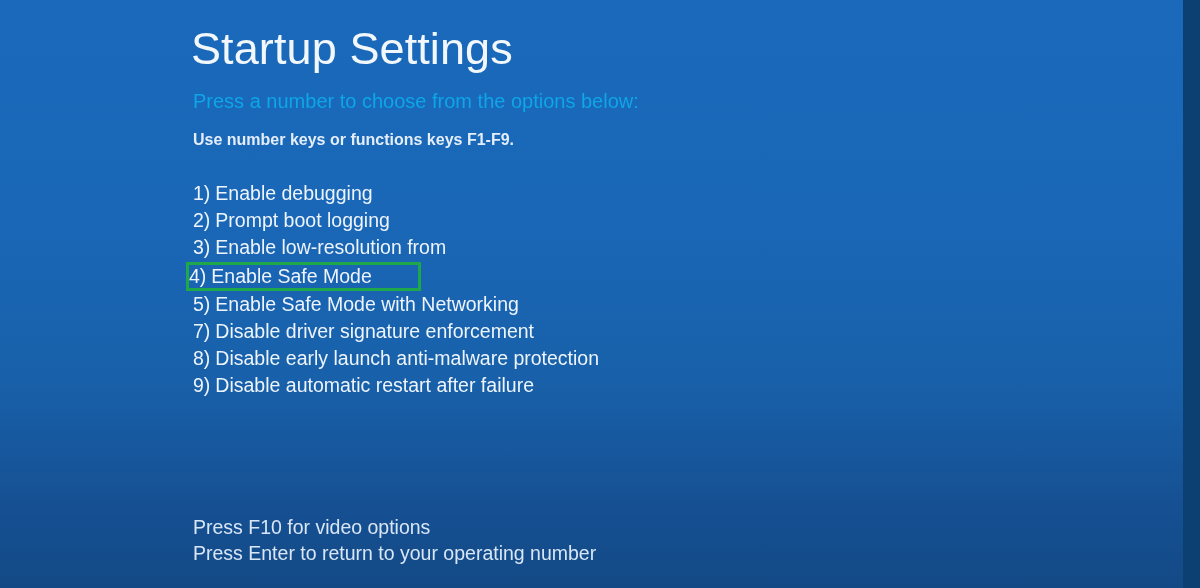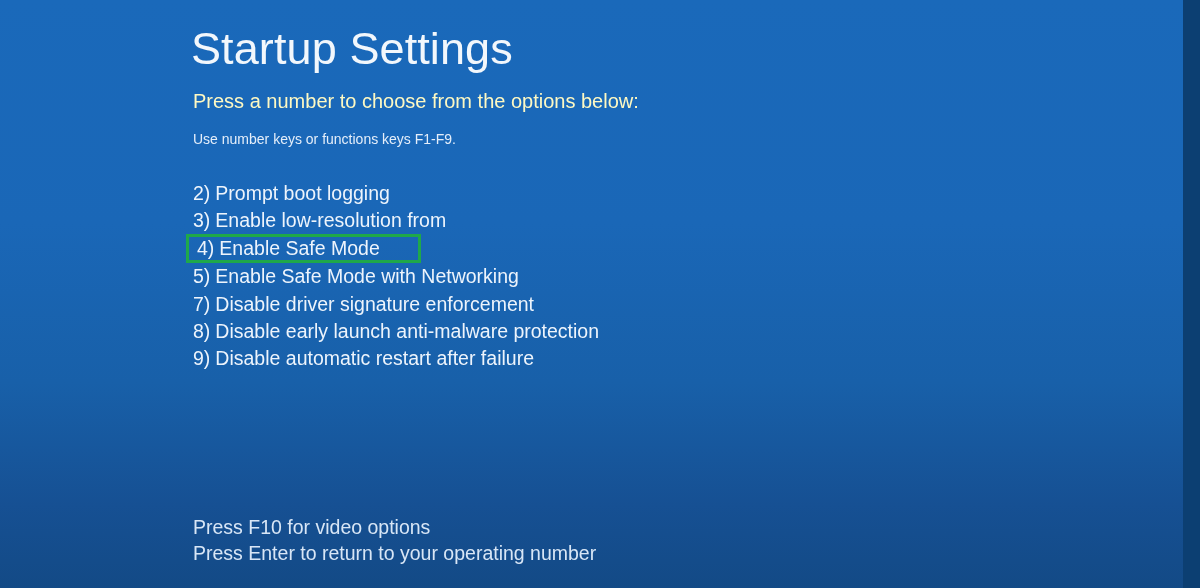--- a/index.html
+++ b/index.html
@@ -51,29 +51,29 @@
     color: #f2f7fc;
     line-height: 1.1;
     white-space: nowrap;
   }
 
   #instruction {
     left: 193px;
     top: 90px;
     font-size: 20px;
     font-weight: 400;
-    color: #fef9c3;
+    color: #0ea5e9;
     white-space: nowrap;
   }
 
   #hint {
     left: 193px;
     top: 131px;
-    font-size: 14px;
-    font-weight: 400;
+    font-size: 16px;
+    font-weight: 700;
     color: #e4eefa;
     white-space: nowrap;
   }
 
   #options-list {
     left: 193px;
     top: 180px;
     width: 700px;
   }
   .option-row {
@@ -82,21 +82,21 @@
     line-height: 27.2px;
     font-size: 19.5px;
     color: #edf4fc;
     white-space: nowrap;
   }
   .option-row .num { margin-right: 5px; }
   .option-row.highlighted {
     box-sizing: border-box;
     border: 3px solid #1fa84a;
     margin-left: -7px;
-    padding-left: 8px;
+    padding-left: 0;
     width: 235px;
     height: 29px;
     line-height: 23px;
   }
 
   #footer {
     left: 193px;
     top: 514px;
   }
   .footer-line {
@@ -112,20 +112,21 @@
 <div id="screen">
   <div id="content">
 
     <div class="abs" id="page-title">Startup Settings</div>
 
     <div class="abs" id="instruction">Press a number to choose from the options below:</div>
 
     <div class="abs" id="hint">Use number keys or functions keys F1-F9.</div>
 
     <div class="abs" id="options-list">
+        <div class="option-row"><span class="num">1)</span><span class="lbl">Enable debugging</span></div>
         <div class="option-row"><span class="num">2)</span><span class="lbl">Prompt boot logging</span></div>
         <div class="option-row"><span class="num">3)</span><span class="lbl">Enable low-resolution from</span></div>
         <div class="option-row highlighted"><span class="num">4)</span><span class="lbl">Enable Safe Mode</span></div>
         <div class="option-row"><span class="num">5)</span><span class="lbl">Enable Safe Mode with Networking</span></div>
         <div class="option-row"><span class="num">7)</span><span class="lbl">Disable driver signature enforcement</span></div>
         <div class="option-row"><span class="num">8)</span><span class="lbl">Disable early launch anti-malware protection</span></div>
         <div class="option-row"><span class="num">9)</span><span class="lbl">Disable automatic restart after failure</span></div>
       </div>
 
     <div class="abs" id="footer">

